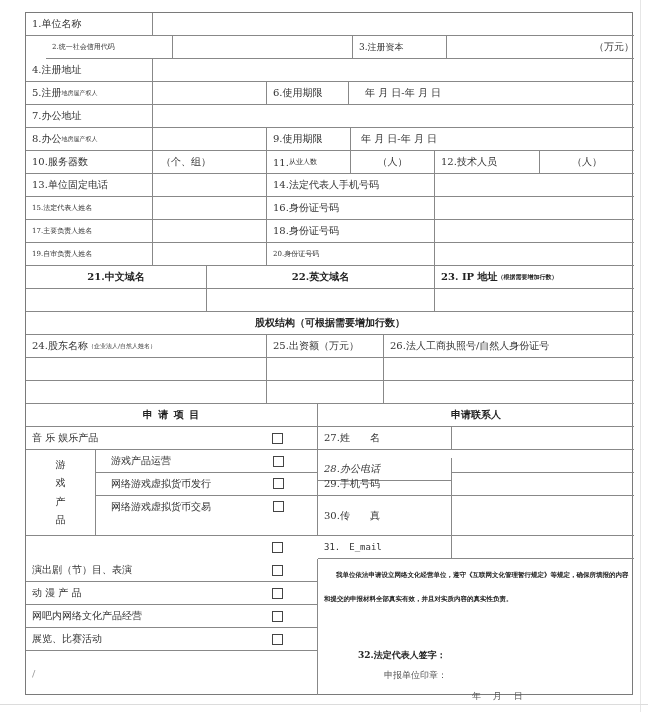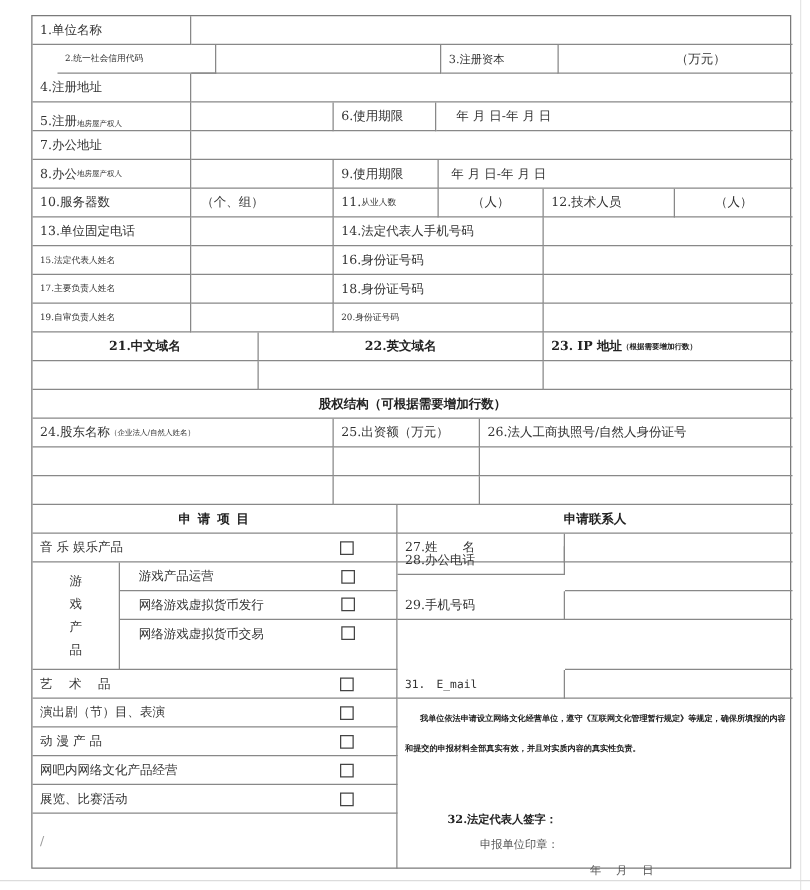--- a/index.html
+++ b/index.html
@@ -33,30 +33,30 @@
     </div>
   <div class="c nb-r" style="left:127px;top:0;width:481px;height:23px;"></div>
 
   <div class="c" style="left:0;top:23px;width:127px;height:23px;margin-left:20px;">
       <span class="sm">2.统一社会信用代码</span>
     </div>
   <div class="c" style="left:127px;top:23px;width:200px;height:23px;"></div>
   <div class="c" style="left:327px;top:23px;width:94px;height:23px;">
       <span style="font-size:9px">3.注册资本</span>
     </div>
-  <div class="c nb-r center" style="left:421px;top:23px;width:187px;height:23px;justify-content:center;padding-left:40px;">
+  <div class="c nb-r center" style="left:421px;top:23px;width:187px;height:23px;justify-content:flex-end;padding-left:40px;">
       <span>（万元）</span>
     </div>
 
   <div class="c" style="left:0;top:46px;width:127px;height:23px;">
       <span>4.注册地址</span>
     </div>
   <div class="c nb-r" style="left:127px;top:46px;width:481px;height:23px;"></div>
 
-  <div class="c" style="left:0;top:69px;width:127px;height:23px;align-items:flex-end;">
+  <div class="c" style="left:0;top:69px;width:127px;height:23px;">
       <span>5.注册</span>
       <span class="xs">地房屋产权人</span>
     </div>
   <div class="c" style="left:127px;top:69px;width:114px;height:23px;"></div>
   <div class="c" style="left:241px;top:69px;width:82px;height:23px;">
       <span>6.使用期限</span>
     </div>
   <div class="c nb-r" style="left:323px;top:69px;width:285px;height:23px;padding-left:16px;">
       <span>年 月 日-年 月 日</span>
     </div>
@@ -199,37 +199,37 @@
   <div class="cb" style="left:247px;top:465px;"></div>
   <div class="c" style="left:70px;top:483px;width:222px;height:40px;padding-left:15px;align-items:flex-start;padding-top:4px;">
       <span>网络游戏虚拟货币交易</span>
     </div>
   <div class="cb" style="left:247px;top:488px;"></div>
 
   <div class="c" style="left:292px;top:414px;width:134px;height:23px;">
       <span>27.姓　　名</span>
     </div>
   <div class="c nb-r" style="left:426px;top:414px;width:182px;height:23px;"></div>
-  <div class="c" style="left:292px;top:424px;width:134px;height:23px;">
+  <div class="c" style="left:292px;top:445px;width:134px;height:23px;font-style:italic;">
       <span>28.办公电话</span>
     </div>
   <div class="c nb-r" style="left:426px;top:437px;width:182px;height:23px;"></div>
   <div class="c" style="left:292px;top:460px;width:134px;height:23px;">
       <span>29.手机号码</span>
     </div>
   <div class="c nb-r" style="left:426px;top:460px;width:182px;height:23px;"></div>
+  <div class="c" style="left:292px;top:483px;width:134px;height:40px;">
+      <span>30.传　　真</span>
+    </div>
   <div class="c nb-r" style="left:426px;top:483px;width:182px;height:40px;"></div>
   <div class="c" style="left:292px;top:523px;width:134px;height:23px;font-family:'DejaVu Sans Mono','Liberation Mono',monospace;font-size:9px;">
       <span>31.　E_mail</span>
     </div>
   <div class="c nb-r" style="left:426px;top:523px;width:182px;height:23px;"></div>
 
-  <div class="c" style="left:0;top:523px;width:292px;height:23px;">
-      <span>艺　 术　 品</span>
-    </div>
   <div class="cb" style="left:246px;top:529px;"></div>
 
   <div class="c" style="left:0;top:546px;width:292px;height:23px;">
       <span>演出剧（节）目、表演</span>
     </div>
   <div class="cb" style="left:246px;top:552px;"></div>
 
   <div class="c" style="left:0;top:569px;width:292px;height:23px;">
       <span>动 漫 产 品</span>
     </div>

